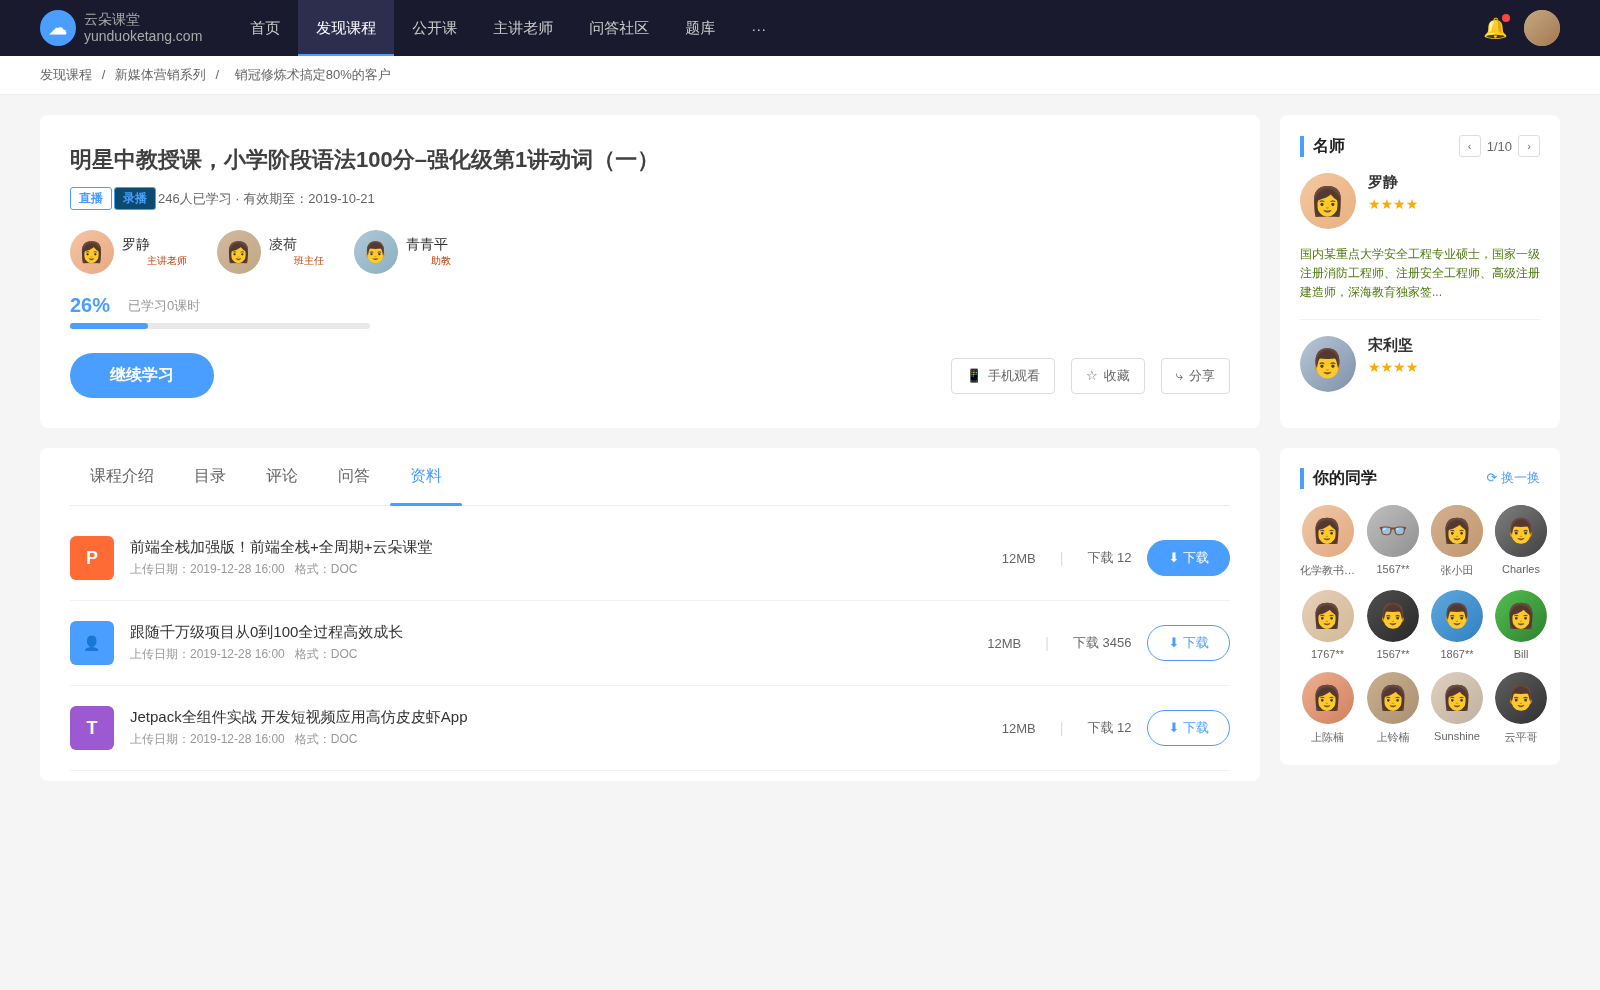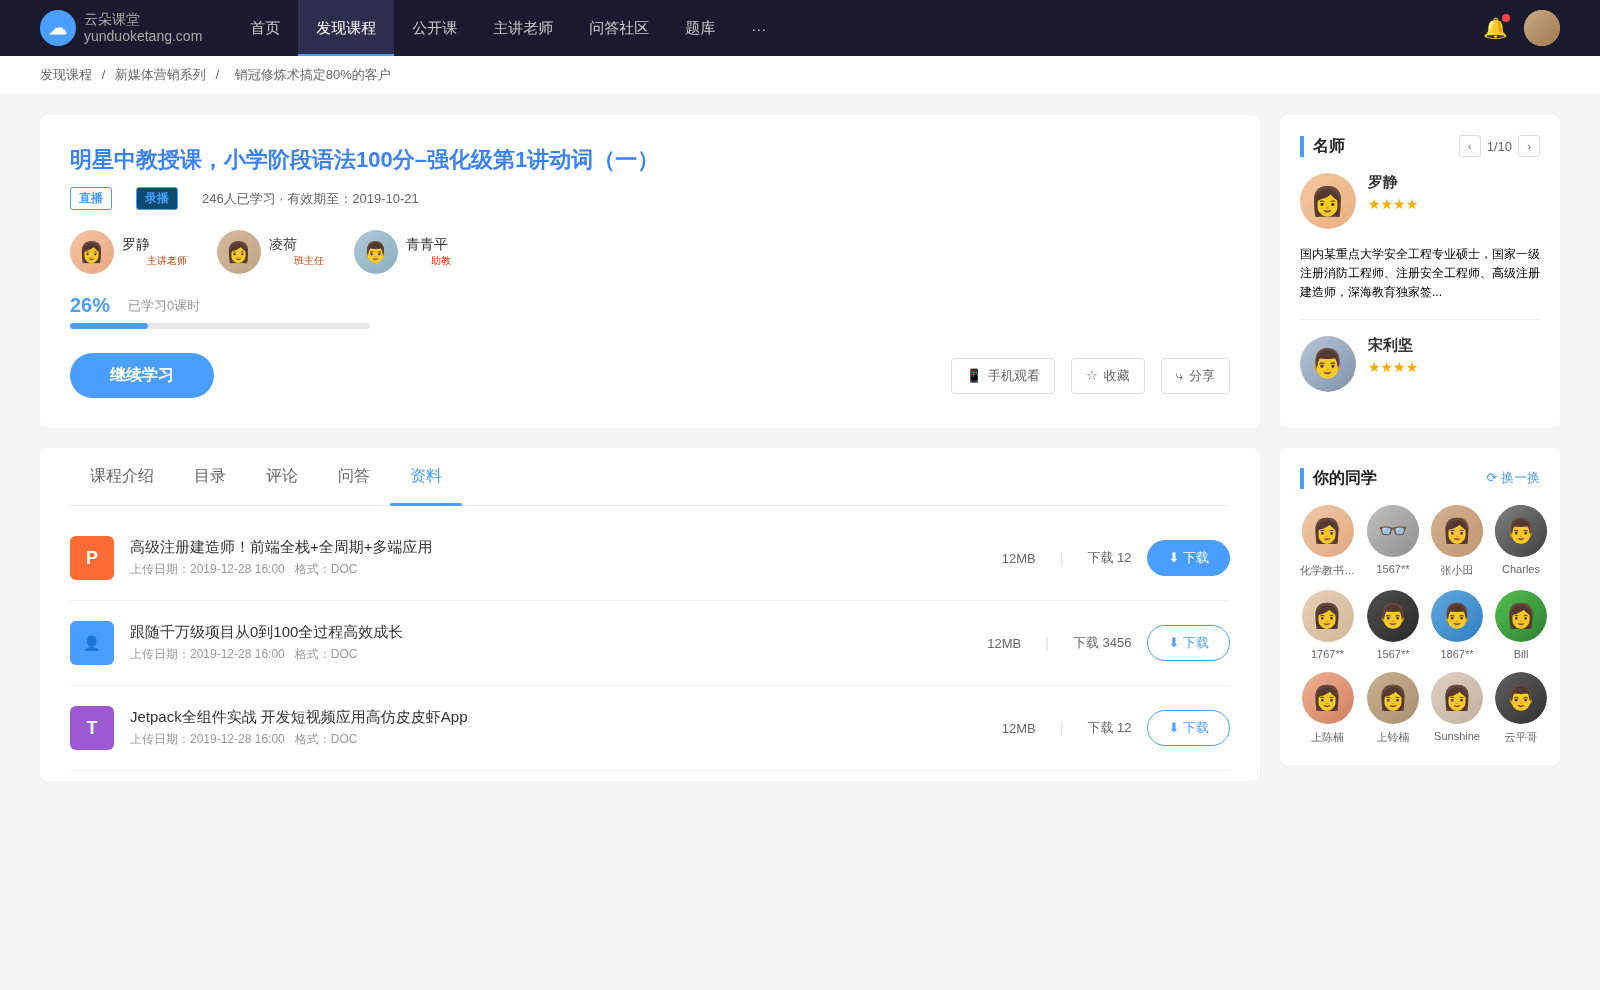--- a/index.html
+++ b/index.html
@@ -25,22 +25,22 @@
     .breadcrumb a { color: #666; text-decoration: none; }
     .breadcrumb span { margin: 0 6px; }
 
     
     .main { display: flex; gap: 20px; padding: 20px 40px; max-width: 1600px; }
     .content { flex: 1; min-width: 0; }
     .sidebar { width: 280px; flex-shrink: 0; }
 
     
     .course-card { background: white; border-radius: 8px; padding: 30px; margin-bottom: 20px; }
-    .course-title { font-size: 22px; font-weight: bold; color: #3b82f6; margin-bottom: 12px; }
-    .course-meta { display: flex; align-items: center; gap: 24px; margin-bottom: 20px; }
+    .course-title { font-size: 22px; font-weight: bold; color: #404040; margin-bottom: 12px; }
+    .course-meta { display: flex; align-items: center; gap: 2px; margin-bottom: 20px; }
     .badge { padding: 2px 8px; border-radius: 3px; font-size: 12px; font-weight: bold; }
     .badge-live { background: white; color: #4a9eff; border: 1px solid #4a9eff; }
     .badge-replay { background: #0c4a6e; color: #4a9eff; border: 1px solid #4a9eff; }
     .meta-text { color: #666; font-size: 13px; }
     .teachers { display: flex; gap: 30px; margin-bottom: 20px; }
     .teacher { display: flex; align-items: center; gap: 8px; }
     .teacher-avatar { width: 44px; height: 44px; border-radius: 50%; background: #ddd; overflow: hidden; }
     .teacher-info .name { font-size: 14px; color: #333; font-weight: 500; }
     .teacher-info .role { font-size: 10px; color: #c2410c; margin-left: 25px; }
     .progress-section { margin-bottom: 24px; }
@@ -83,21 +83,21 @@
     .sidebar-title-text { font-size: 16px; font-weight: bold; color: #222; display: flex; align-items: center; border-left: 4px solid #4a9eff; padding-left: 9px; }
     .pagination { display: flex; align-items: center; gap: 6px; color: #666; font-size: 13px; }
     .page-btn { width: 22px; height: 22px; border: 1px solid #ddd; border-radius: 3px; display: flex; align-items: center; justify-content: center; cursor: pointer; color: #666; background: white; font-size: 11px; }
 
     
     .teacher-card { display: flex; gap: 12px; margin-bottom: 16px; }
     .teacher-card-avatar { width: 56px; height: 56px; border-radius: 50%; background: #ddd; flex-shrink: 0; overflow: hidden; }
     .teacher-card-right { flex: 1; }
     .teacher-card-name { font-size: 15px; font-weight: bold; color: #333; margin-bottom: 4px; }
     .stars { color: #ffaa00; font-size: 14px; }
-    .teacher-desc { font-size: 12px; color: #000000; line-height: 1.6; margin-top: 8px; }
+    .teacher-desc { font-size: 12px; color: #4d7c0f; line-height: 1.6; margin-top: 8px; }
 
     
     .refresh-btn { color: #4a9eff; font-size: 13px; cursor: pointer; display: flex; align-items: center; gap: 4px; }
     .classmates-grid { display: grid; grid-template-columns: repeat(4, 1fr); gap: 12px; }
     .classmate-item { display: flex; flex-direction: column; align-items: center; gap: 6px; }
     .classmate-avatar { width: 52px; height: 52px; border-radius: 50%; background: #ddd; overflow: hidden; }
     .classmate-name { font-size: 11px; color: #666; text-align: center; max-width: 60px; overflow: hidden; text-overflow: ellipsis; white-space: nowrap; }
 
     
     .av-pink { background: #f5c5a3; }
@@ -224,21 +224,21 @@
         <div class="tab">评论</div>
         <div class="tab">问答</div>
         <div class="tab active">资料</div>
       </div>
       <div class="tabs-content">
         <div class="resource-list">
 
           <div class="resource-item">
             <div class="resource-icon resource-icon-p">P</div>
             <div class="resource-info">
-              <div class="resource-name">高级注册建造师！前端全栈+全周期+多端应用</div>
+              <div class="resource-name">前端全栈加强版！前端全栈+全周期+云朵课堂</div>
               <div class="resource-meta-text">上传日期：2019-12-28  16:00&nbsp;&nbsp;&nbsp;格式：DOC</div>
             </div>
             <span class="resource-size">12MB</span>
             <span class="resource-sep">|</span>
             <span class="resource-downloads">下载 12</span>
             <button class="btn-download filled">⬇ 下载</button>
           </div>
 
           <div class="resource-item">
             <div class="resource-icon resource-icon-u" style="font-size:14px;">👤</div>

